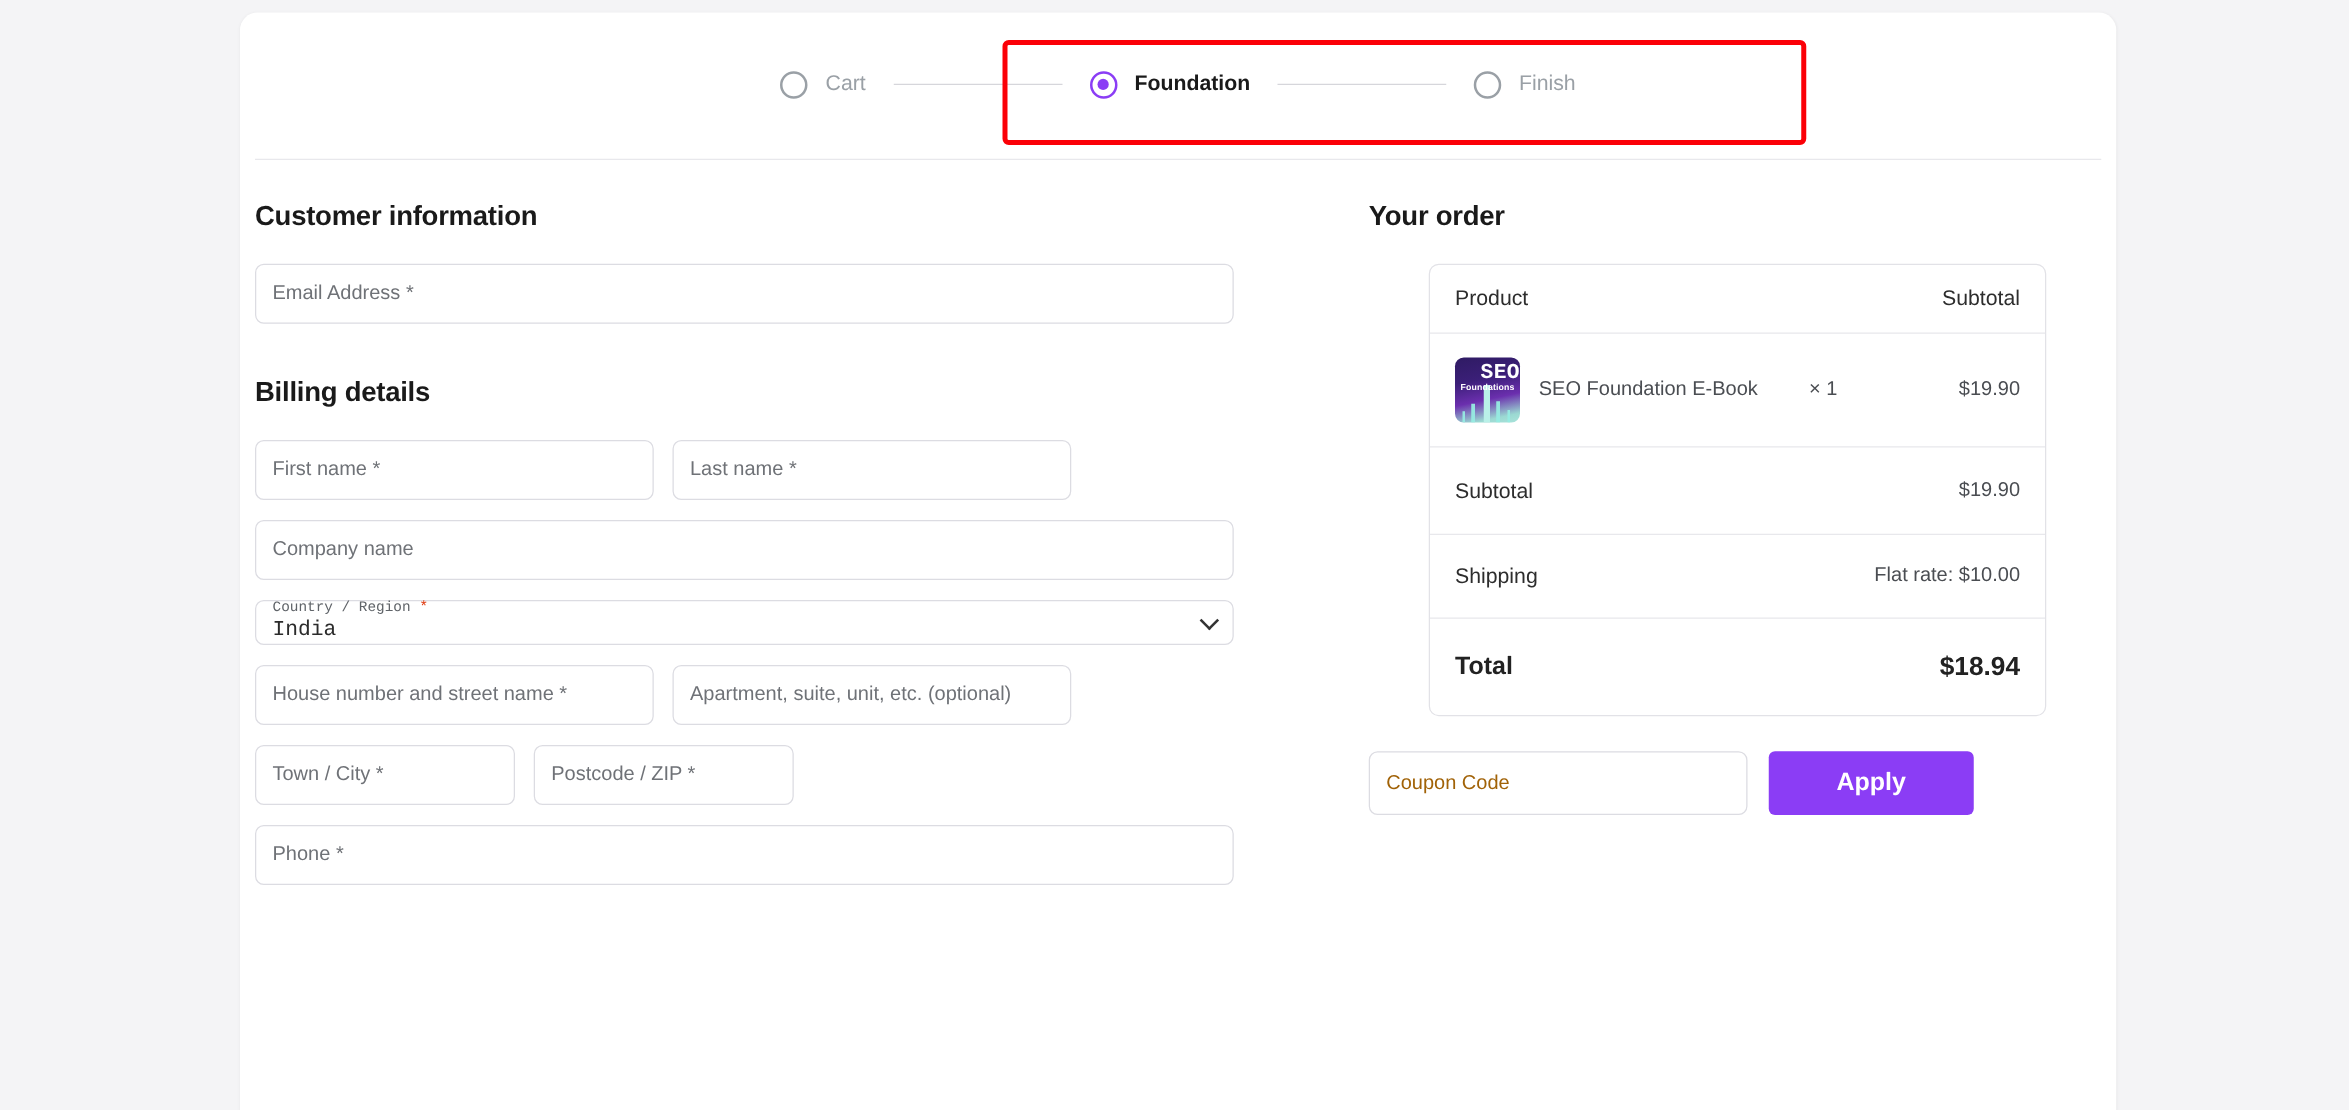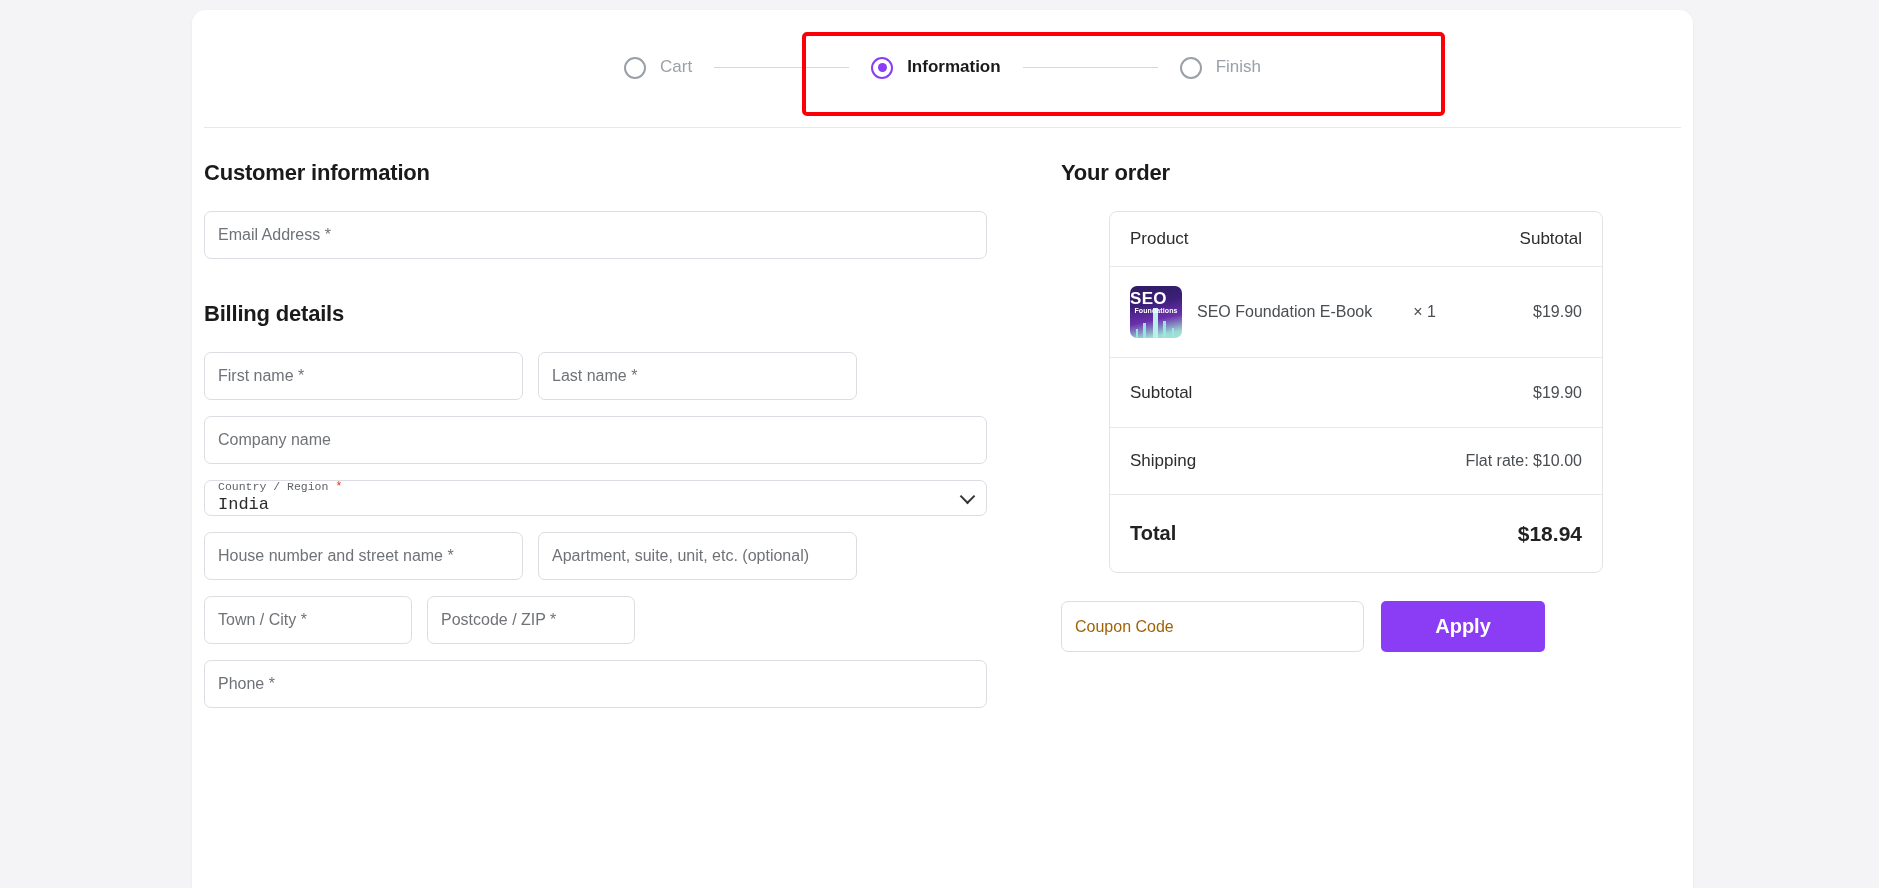--- a/index.html
+++ b/index.html
@@ -64,21 +64,21 @@
     width: 1477px; height: 1px;
     background: #e8e8ec;
   }
 
   
   .columns {
     position: absolute;
     left: 12px; top: 150px;
     width: 1477px;
     display: flex;
-    gap: 74px;
+    gap: 108px;
   }
   .col-left  { width: 783px; }
   .col-right { width: 542px; }
 
   h2.section-title {
     font-size: 22px; font-weight: 700; color: #1a1a1a;
     margin-bottom: 25px; letter-spacing: -0.2px;
   }
   .section-title.billing { margin-top: 42px; }
 
@@ -164,24 +164,24 @@
     background: rgba(150,235,226,0.95);
     filter: blur(0.4px);
   }
   .thumb .ray.r1 { left: 23px; width: 5px;   height: 30px; background: #b9f0e8; }
   .thumb .ray.r2 { left: 13px; width: 2.5px; height: 15px; }
   .thumb .ray.r3 { left: 33px; width: 2.5px; height: 17px; }
   .thumb .ray.r4 { left: 6px;  width: 2px;   height: 9px;  }
   .thumb .ray.r5 { left: 42px; width: 2px;   height: 10px; }
   .thumb .seo {
     position: absolute; left: 0; right: 0; top: 4px;
-    text-align: left;
+    text-align: right;
     font-size: 17px; font-weight: 700; color: #fff;
     letter-spacing: 0.3px; line-height: 1;
-    font-family: Liberation Sans, sans-serif;
+    font-family: Liberation Mono, monospace;
   }
   .thumb .found {
     position: absolute; left: 0; right: 0; top: 21px;
     text-align: center;
     font-size: 7px; font-weight: 700; color: #fff;
     letter-spacing: 0.1px; line-height: 1;
   }
 
   .coupon-row {
     display: flex; gap: 17px; margin-top: 28px;
@@ -207,21 +207,21 @@
 
   <div class="stepper-wrap">
     <div class="stepper">
       <div class="step">
         <div class="step-circle"></div>
         <span class="step-label">Cart</span>
       </div>
       <div class="step-line"></div>
       <div class="step">
         <div class="step-circle active"></div>
-        <span class="step-label active">Information</span>
+        <span class="step-label active">Foundation</span>
       </div>
       <div class="step-line"></div>
       <div class="step">
         <div class="step-circle"></div>
         <span class="step-label">Finish</span>
       </div>
     </div>
   </div>
 
   <div class="annot-box"></div>

